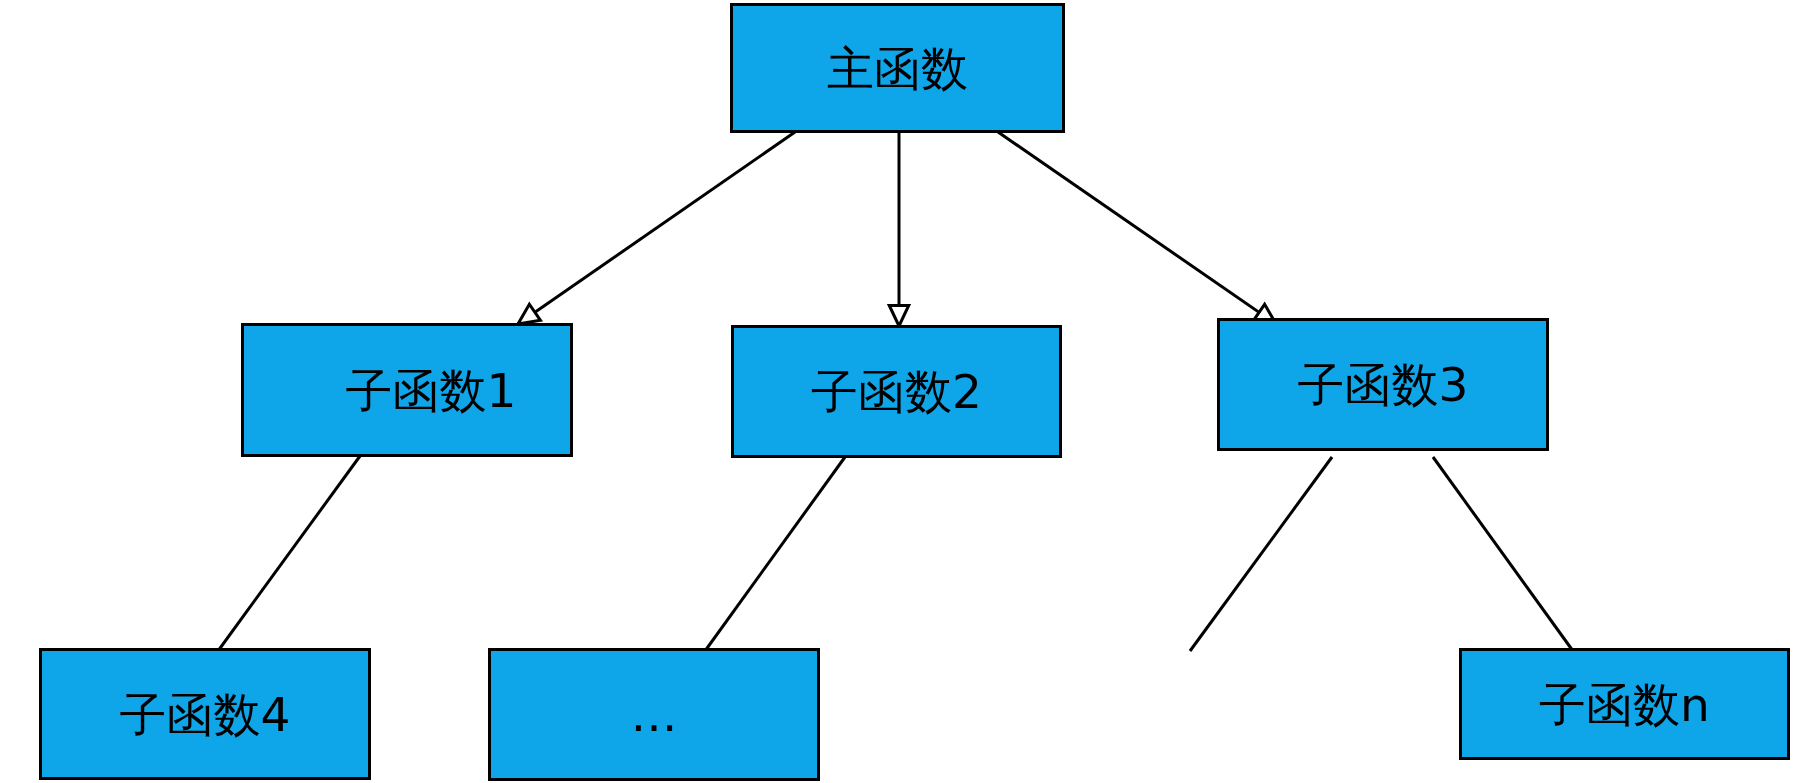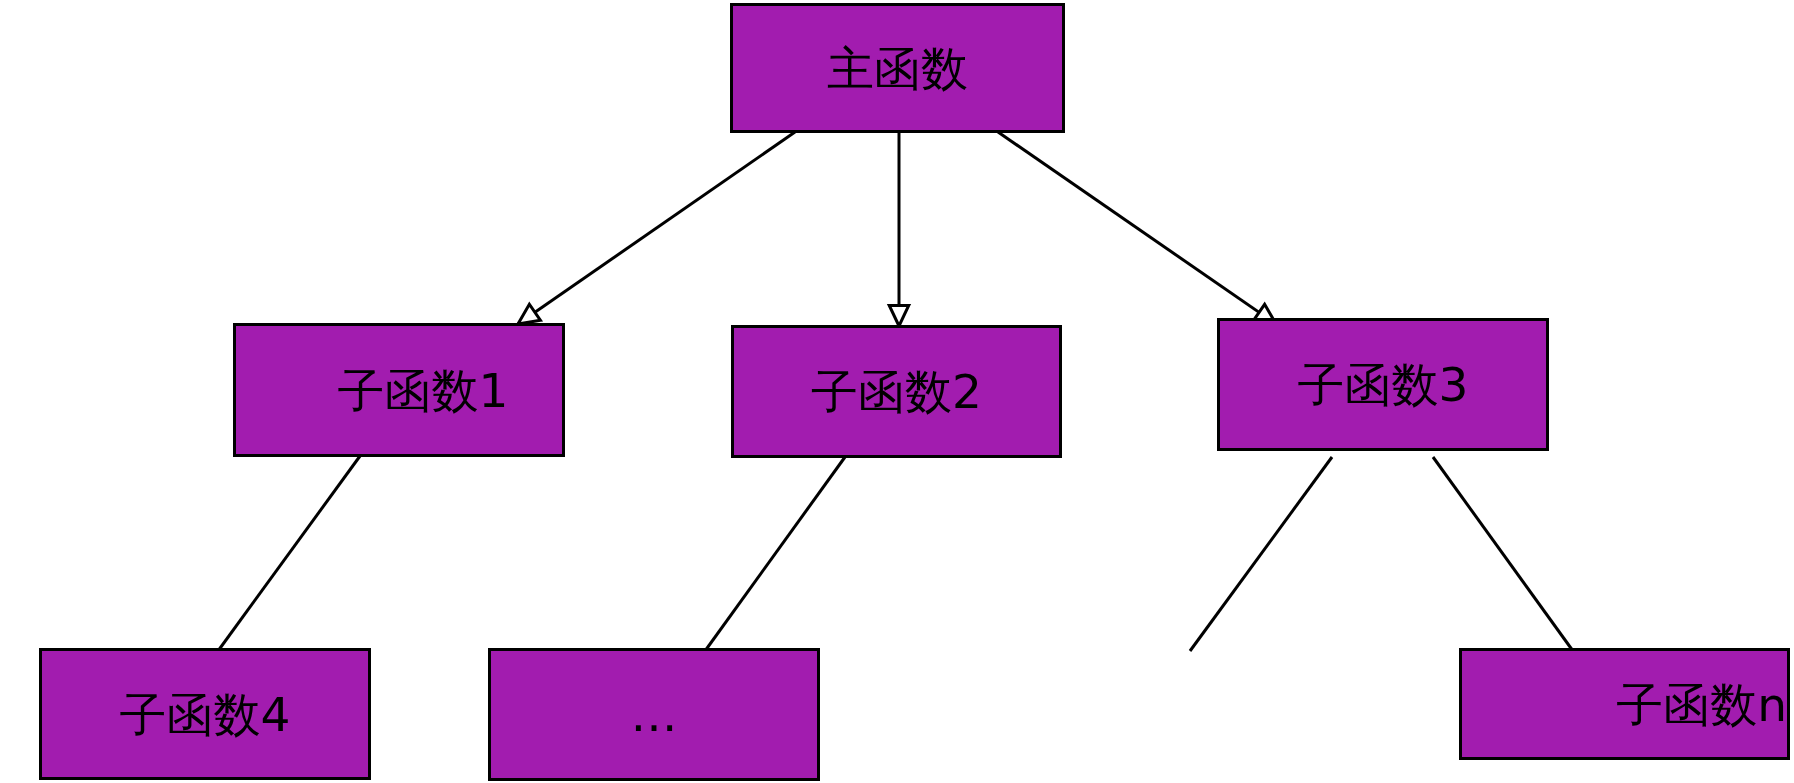--- a/index.html
+++ b/index.html
@@ -19,40 +19,40 @@
     position: absolute;
     left: 0;
     top: 0;
     width: 1794px;
     height: 783px;
   }
   .node {
     position: absolute;
     box-sizing: border-box;
     border: 3px solid #000000;
-    background: #a21caf;
+    background: #0ea5e9;
     display: flex;
     align-items: center;
     justify-content: center;
   }
   .node-label {
     font-size: 47px;
     line-height: 1;
     color: #000000;
     white-space: nowrap;
   }
   
   #n-main  { left: 730px;  top: 3px;   width: 335px; height: 130px; }
-  #n-sub1  { left: 233px;  top: 323px; width: 332px; height: 134px; padding-left: 48px; }
+  #n-sub1  { left: 241px;  top: 323px; width: 332px; height: 134px; padding-left: 48px; }
   #n-sub2  { left: 731px;  top: 325px; width: 331px; height: 133px; }
   #n-sub3  { left: 1217px; top: 318px; width: 332px; height: 133px; }
   #n-sub4  { left: 3px;    top: 648px; width: 332px; height: 132px; margin-left: 36px; }
   #n-dots  { left: 488px;  top: 648px; width: 332px; height: 133px; }
   #n-subn1 { left: 973px;  top: 648px; width: 335px; height: 132px; }
-  #n-subn  { left: 1459px; top: 648px; width: 331px; height: 112px; justify-content: flex-end; }
+  #n-subn  { left: 1459px; top: 648px; width: 331px; height: 112px; }
 </style>
 </head>
 <body>
 
 <div class="canvas">
 
   <svg class="edges" viewBox="0 0 1794 783" xmlns="http://www.w3.org/2000/svg">
     <defs>
       <marker id="openArrow" viewBox="0 0 12 12" refX="11" refY="6" markerWidth="26" markerHeight="26" orient="auto" markerUnits="userSpaceOnUse">
         <path d="M 1.5 1.5 L 11 6 L 1.5 10.5 Z" fill="#ffffff" stroke="#000000" stroke-width="1.4"></path>

